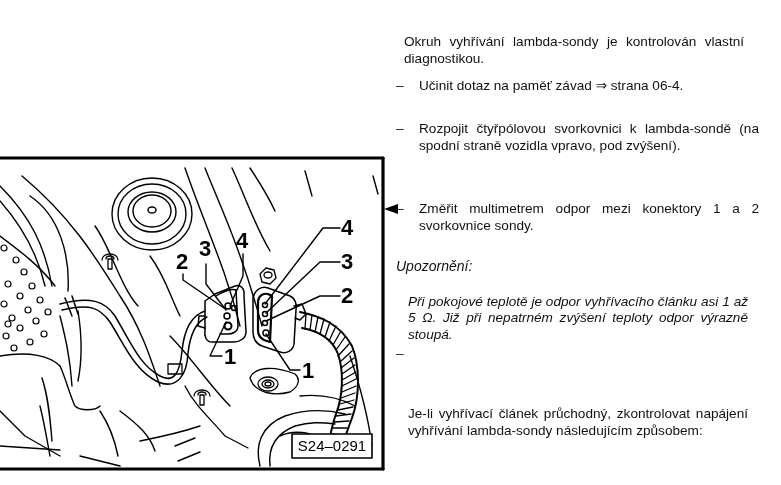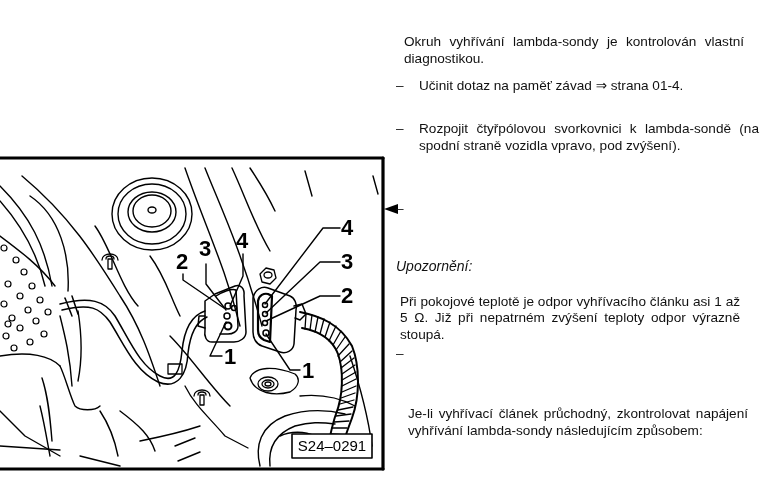--- a/index.html
+++ b/index.html
@@ -9,21 +9,21 @@
   .figure svg { display: block; }
   .text-col { position: absolute; left: 396px; top: 18px; width: 340px; font-size: 13.6px; line-height: 16.5px; }
   .para { margin: 0; text-align: justify; }
   .bullet { position: relative; padding-left: 23px; text-align: justify; margin: 0; }
   .bullet .dash { position: absolute; left: 0; top: 0; }
   .p1 { position: absolute; top: 0; left: 8px; width: 340px; margin-top: 16px; }
   .b1 { position: absolute; top: 60px; left: 0; width: 340px; }
   .b2 { position: absolute; top: 103px; left: 0; width: 340px; }
   .b3 { position: absolute; top: 183px; left: 0; width: 340px; }
   .note-h { position: absolute; top: 240px; left: 0; font-weight: normal; font-style: italic; font-size: 14px; }
-  .note { position: absolute; top: 262px; left: 4px; width: 340px; text-align: justify; }
+  .note { position: absolute; top: 262px; left: 12px; width: 340px; font-style: italic; text-align: justify; }
   .b4 { position: absolute; top: 328px; left: 0; width: 340px; }
   .p2 { position: absolute; top: 388px; left: 12px; width: 340px; }
   .pointer { position: absolute; left: 384px; top: 204px; width: 0; height: 0;
              border-top: 5px solid transparent; border-bottom: 5px solid transparent;
              border-right: 14px solid #000; }
   .fig-label { font-family: "Liberation Sans", sans-serif; font-weight: bold; font-size: 22px; fill: #000; }
   .fig-code  { font-family: "Liberation Sans", sans-serif; font-size: 15px; fill: #000; }
 </style>
 </head>
 <body>
@@ -218,30 +218,31 @@
   </svg>
 </div>
 
 <div class="pointer"></div>
 
 <div class="text-col">
   <p class="para p1">Okruh vyhřívání lambda-sondy je kontrolován vlastní diagnostikou.</p>
 
   <p class="bullet b1">
     <span class="dash">–</span>
-    <span>Učinit dotaz na paměť závad ⇒ strana 01-4.</span>
+    <span>Učinit dotaz na paměť závad ⇒ strana 06-4.</span>
   </p>
 
   <p class="bullet b2">
     <span class="dash">–</span>
     <span>Rozpojit čtyřpólovou svorkovnici k lambda-sondě (na spodní straně vozidla vpravo, pod zvýšení).</span>
   </p>
 
   <p class="bullet b3">
     <span class="dash">–</span>
+    <span>Změřit multimetrem odpor mezi konektory 1 a 2 svorkovnice sondy.</span>
   </p>
 
   <div class="note-h">Upozornění:</div>
   <p class="note">Při pokojové teplotě je odpor vyhřívacího článku asi 1 až 5 Ω. Již při nepatrném zvýšení teploty odpor výrazně stoupá.</p>
 
   <p class="bullet b4">
     <span class="dash">–</span>
   </p>
 
   <p class="para p2">Je-li vyhřívací článek průchodný, zkontrolovat napájení vyhřívání lambda-sondy následujícím způsobem:</p>

